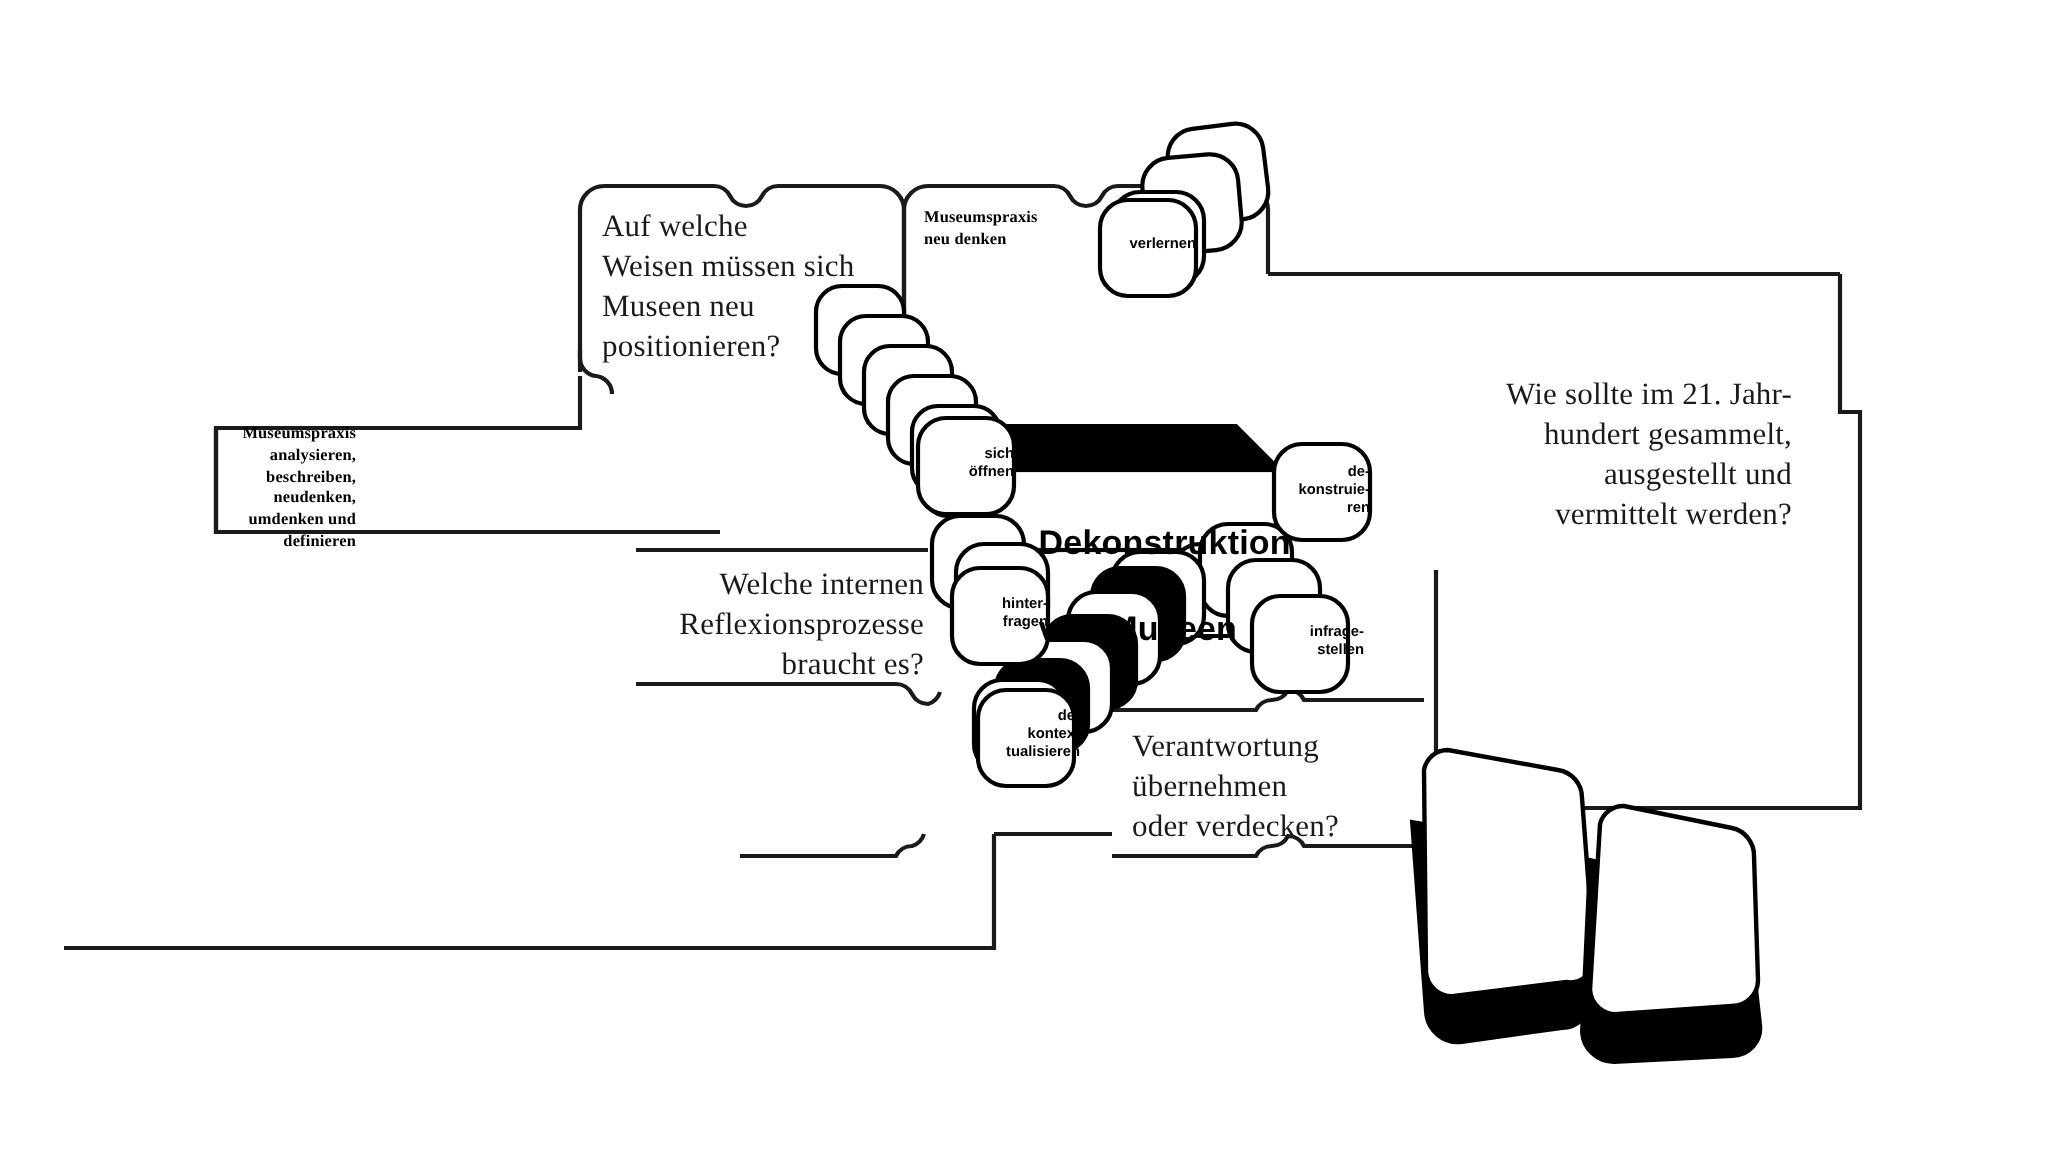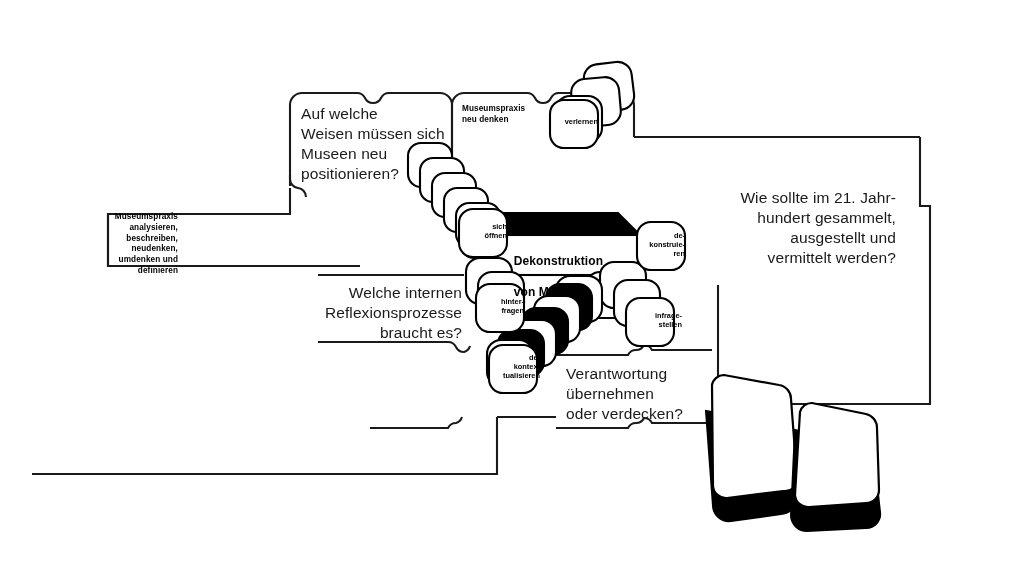--- a/index.html
+++ b/index.html
@@ -1,29 +1,29 @@
 <!DOCTYPE html>
 <html><head>
 <meta charset="utf-8">
 <style>
   html,body{margin:0;padding:0;background:#ffffff;}
   body{width:1024px;height:576px;overflow:hidden;
        font-family:"Liberation Sans","DejaVu Sans",sans-serif;}
   #stage{position:relative;width:1024px;height:576px;background:#fff;}
   svg.layer{position:absolute;left:0;top:0;width:1024px;height:576px;}
-  .txt{position:absolute;color:#1a1a1a;white-space:pre;line-height:1.30;}
+  .txt{position:absolute;color:#1a1a1a;white-space:pre;line-height:1.30;font-family:Liberation Serif, serif;}
   .q{font-size:15.5px;font-weight:400;letter-spacing:.1px;}
   .q-left{text-align:left;}
   .q-right{text-align:right;}
   .tiny{font-size:8.2px;font-weight:700;line-height:1.32;letter-spacing:.1px;color:#000;}
   .tiny-right{text-align:right;}
   .tiny-left{text-align:left;}
   .node-lbl{position:absolute;font-size:7.4px;font-weight:700;line-height:1.2;
             text-align:right;color:#000;white-space:pre;}
-  .core{position:absolute;font-size:12px;font-weight:700;line-height:1.28;
+  .core{position:absolute;font-size:17px;font-weight:700;line-height:1.28;
         color:#000;white-space:pre;letter-spacing:.1px;}
 </style>
 </head>
 <body>
 
 <div id="stage">
 
   <svg class="layer" viewBox="0 0 1024 576">
     <g fill="none" stroke="#1a1a1a" stroke-width="2.1" stroke-linecap="butt" stroke-linejoin="miter">
 

